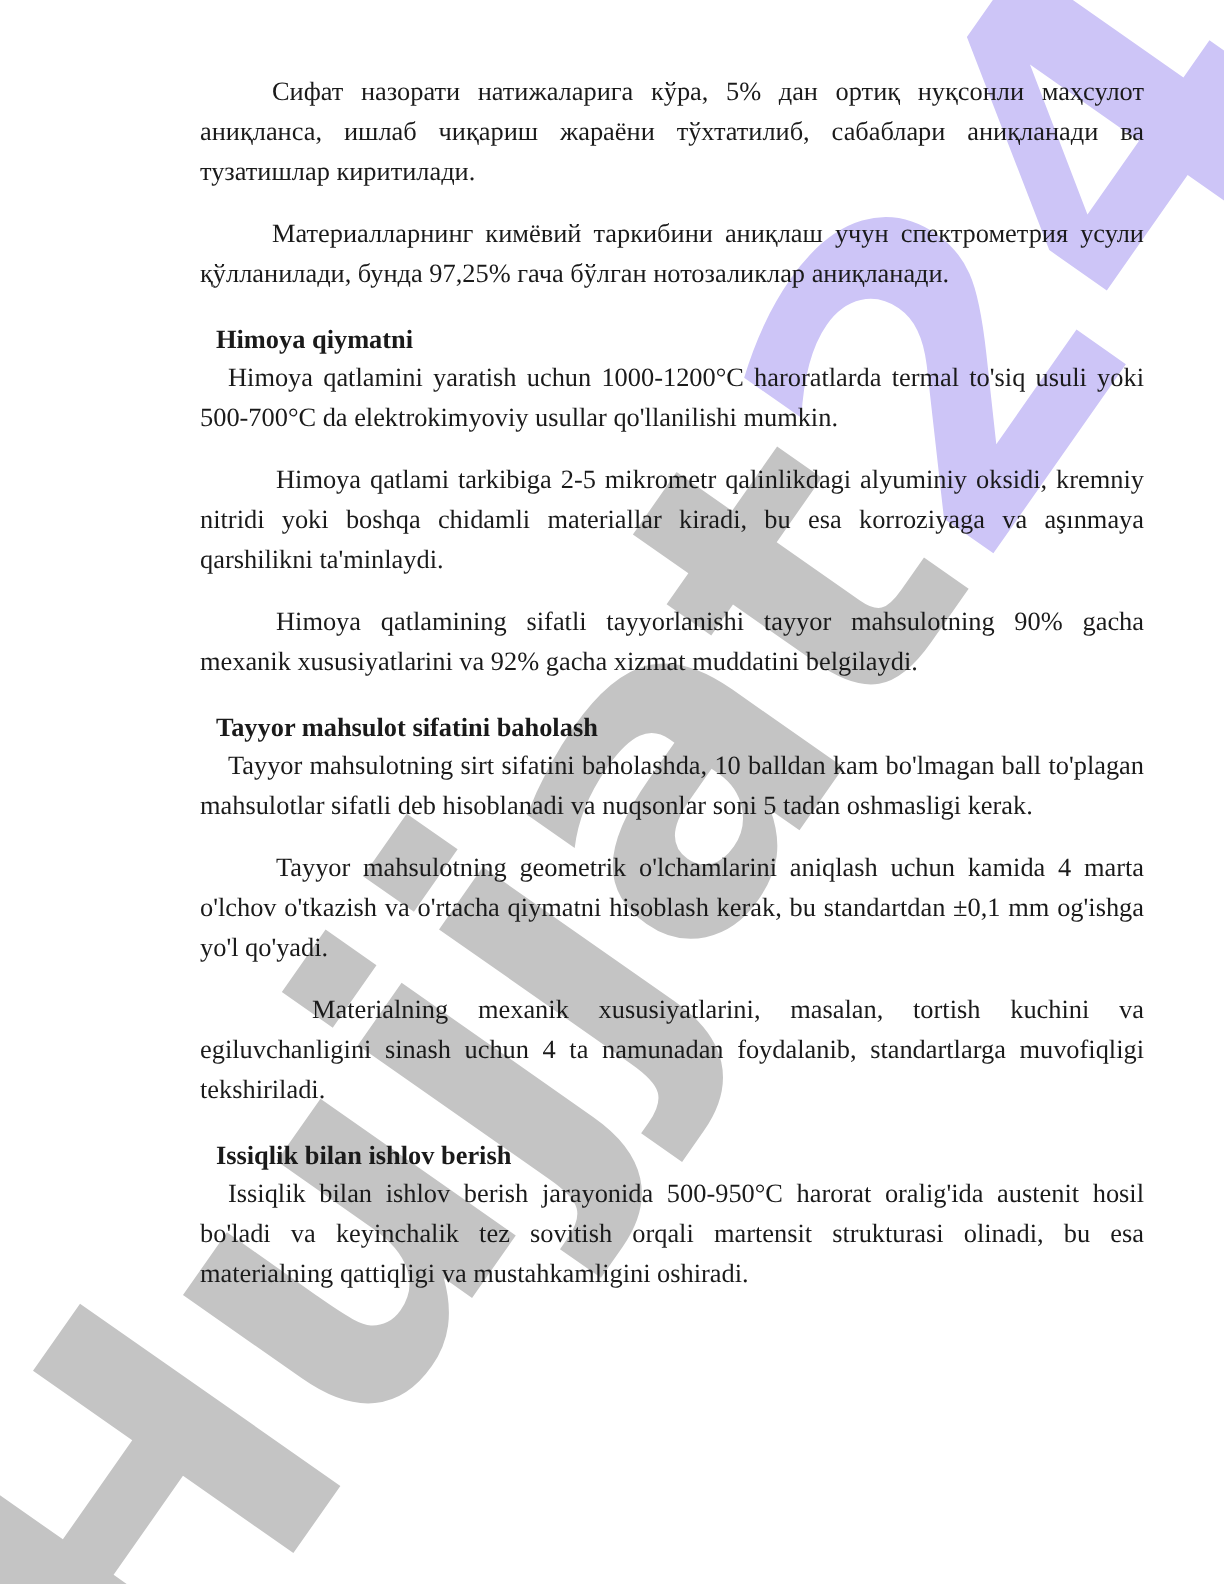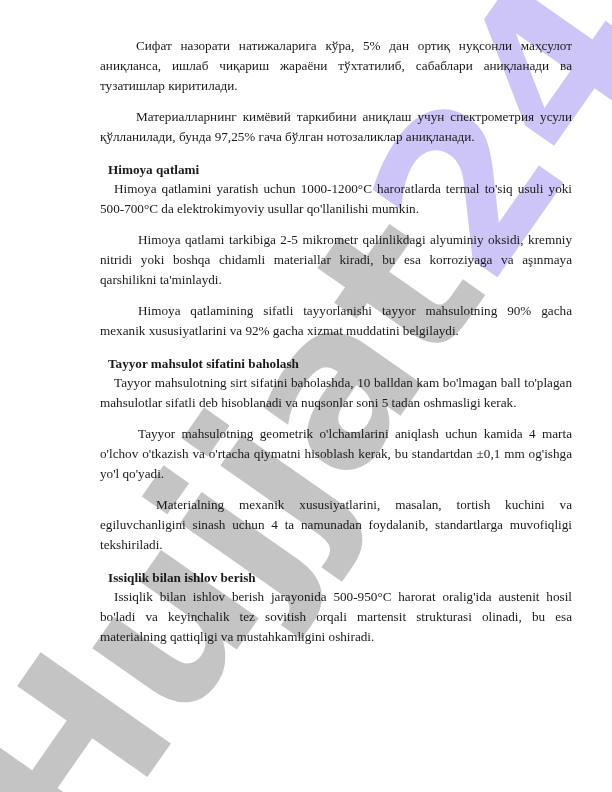--- a/index.html
+++ b/index.html
@@ -69,21 +69,21 @@
 <div class="watermark">
   <div class="watermark-text"><span class="wm-gray">Hujjat</span><span class="wm-purple">24</span></div>
 </div>
 
 <div class="page">
 
   <p class="para">Сифат назорати натижаларига кўра, 5% дан ортиқ нуқсонли маҳсулот аниқланса, ишлаб чиқариш жараёни тўхтатилиб, сабаблари аниқланади ва тузатишлар киритилади.</p>
   <p class="para">Материалларнинг кимёвий таркибини аниқлаш учун спектрометрия усули қўлланилади, бунда 97,25% гача бўлган нотозаликлар аниқланади.</p>
 
   <div>
-    <div class="heading">Himoya qatlami</div>
+    <div class="heading">Himoya qiymatni</div>
     <p class="para">Himoya qatlamini yaratish uchun 1000-1200°C haroratlarda termal to'siq usuli yoki 500-700°C da elektrokimyoviy usullar qo'llanilishi mumkin.</p>
     <p class="para indent-deep">Himoya qatlami tarkibiga 2-5 mikrometr qalinlikdagi alyuminiy oksidi, kremniy nitridi yoki boshqa chidamli materiallar kiradi, bu esa korroziyaga va aşınmaya qarshilikni ta'minlaydi.</p>
     <p class="para indent-deep">Himoya qatlamining sifatli tayyorlanishi tayyor mahsulotning 90% gacha mexanik xususiyatlarini va 92% gacha xizmat muddatini belgilaydi.</p>
   </div>
 
   <div>
     <div class="heading">Tayyor mahsulot sifatini baholash</div>
     <p class="para">Tayyor mahsulotning sirt sifatini baholashda, 10 balldan kam bo'lmagan ball to'plagan mahsulotlar sifatli deb hisoblanadi va nuqsonlar soni 5 tadan oshmasligi kerak.</p>
     <p class="para indent-deep">Tayyor mahsulotning geometrik o'lchamlarini aniqlash uchun kamida 4 marta o'lchov o'tkazish va o'rtacha qiymatni hisoblash kerak, bu standartdan ±0,1 mm og'ishga yo'l qo'yadi.</p>
     <p class="para indent-wide">Materialning mexanik xususiyatlarini, masalan, tortish kuchini va egiluvchanligini sinash uchun 4 ta namunadan foydalanib, standartlarga muvofiqligi tekshiriladi.</p>

